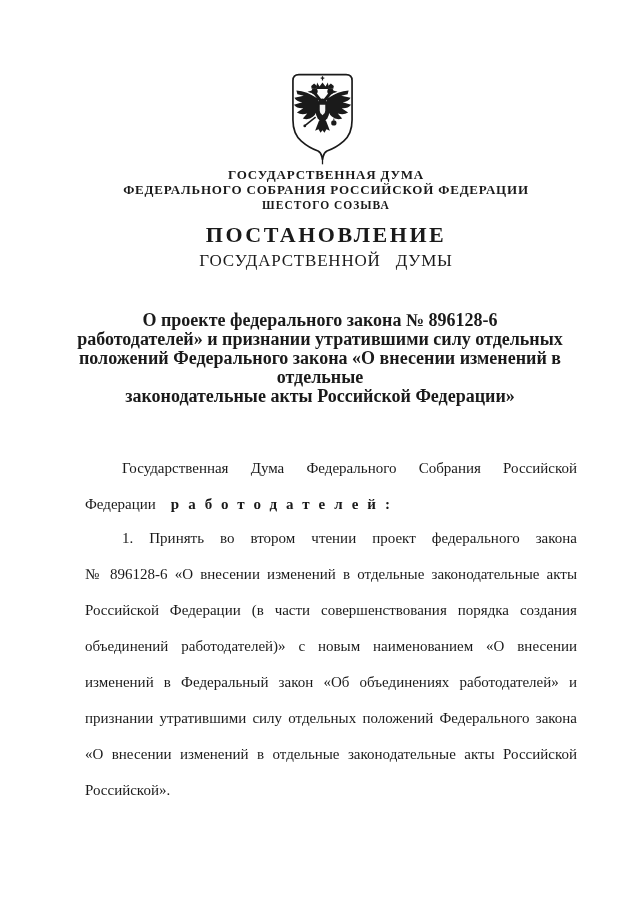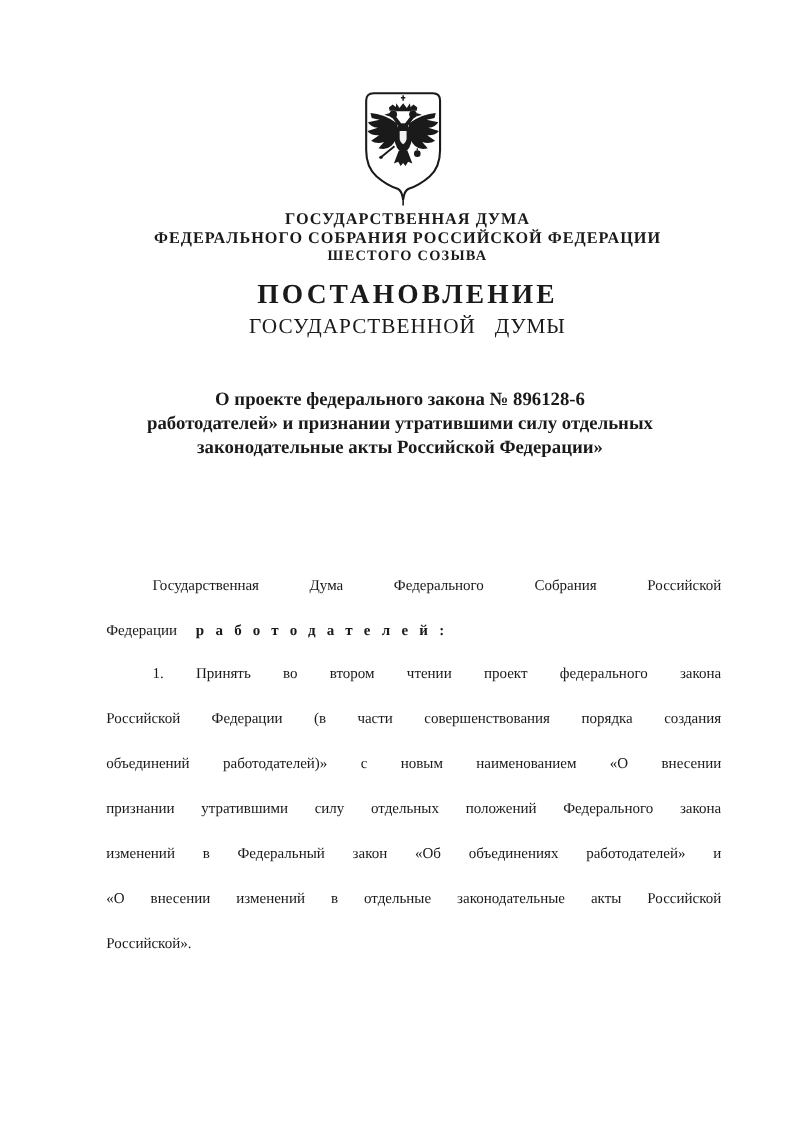--- a/index.html
+++ b/index.html
@@ -17,24 +17,24 @@
 
   .letterhead { top:167px; font-weight:bold; }
   .lh-main { font-size:13px; line-height:15px; letter-spacing:0.8px; }
   .lh-sub  { font-size:11.5px; line-height:15px; letter-spacing:1px; margin-top:1px; }
 
   .doc-type   { top:224px; font-size:22px; line-height:22px; font-weight:bold; letter-spacing:2.5px; }
   .doc-issuer { top:252px; font-size:17px; line-height:18px; letter-spacing:0.8px; word-spacing:10px; }
 
   .subject {
     position:absolute; top:311px; left:60px; width:520px; text-align:center;
-    font-weight:bold; font-size:15px; line-height:19px;
+    font-weight:bold; font-size:18px; line-height:19px;
   }
 
-  .bodyblock { position:absolute; left:85px; width:492px; font-size:12px; line-height:36px; }
+  .bodyblock { position:absolute; left:85px; width:492px; font-size:15px; line-height:36px; }
   .para1 { top:450px; }
   .para2 { top:520px; }
   .jline { text-align:justify; text-align-last:justify; }
   .lline { text-align:left; }
   .indent { text-indent:37px; }
   .decree { font-weight:bold; letter-spacing:9px; margin-left:15px; }
 </style>
 </head>
 <body>
 
@@ -78,33 +78,35 @@
     <div class="lh-main">ФЕДЕРАЛЬНОГО СОБРАНИЯ РОССИЙСКОЙ ФЕДЕРАЦИИ</div>
     <div class="lh-sub">ШЕСТОГО СОЗЫВА</div>
   </div>
 
   <div class="centered doc-type">ПОСТАНОВЛЕНИЕ</div>
   <div class="centered doc-issuer">ГОСУДАРСТВЕННОЙ  ДУМЫ</div>
 
   <div class="subject">
     <div>О проекте федерального закона № 896128-6</div>
     <div>работодателей» и признании утратившими силу отдельных</div>
+    <div>положений Федерального закона «О внесении изменений в отдельные</div>
     <div>законодательные акты Российской Федерации»</div>
   </div>
 
   <div class="bodyblock para1">
     <div class="jline indent">Государственная Дума Федерального Собрания Российской</div>
     <div class="lline">
       <span>Федерации</span><span class="decree">работодателей:</span>
     </div>
   </div>
 
   <div class="bodyblock para2">
     <div class="jline indent">1. Принять во втором чтении проект федерального закона</div>
+    <div class="jline">№ 896128-6 «О внесении изменений в отдельные законодательные акты</div>
     <div class="jline">Российской Федерации (в части совершенствования порядка создания</div>
     <div class="jline">объединений работодателей)» с новым наименованием «О внесении</div>
+    <div class="jline">изменений в Федеральный закон «Об объединениях работодателей» и</div>
     <div class="jline">признании утратившими силу отдельных положений Федерального закона</div>
-    <div class="jline">изменений в Федеральный закон «Об объединениях работодателей» и</div>
     <div class="jline">«О внесении изменений в отдельные законодательные акты Российской</div>
     <div class="lline">Российской».</div>
   </div>
 
 </div>
 
 </body></html>

